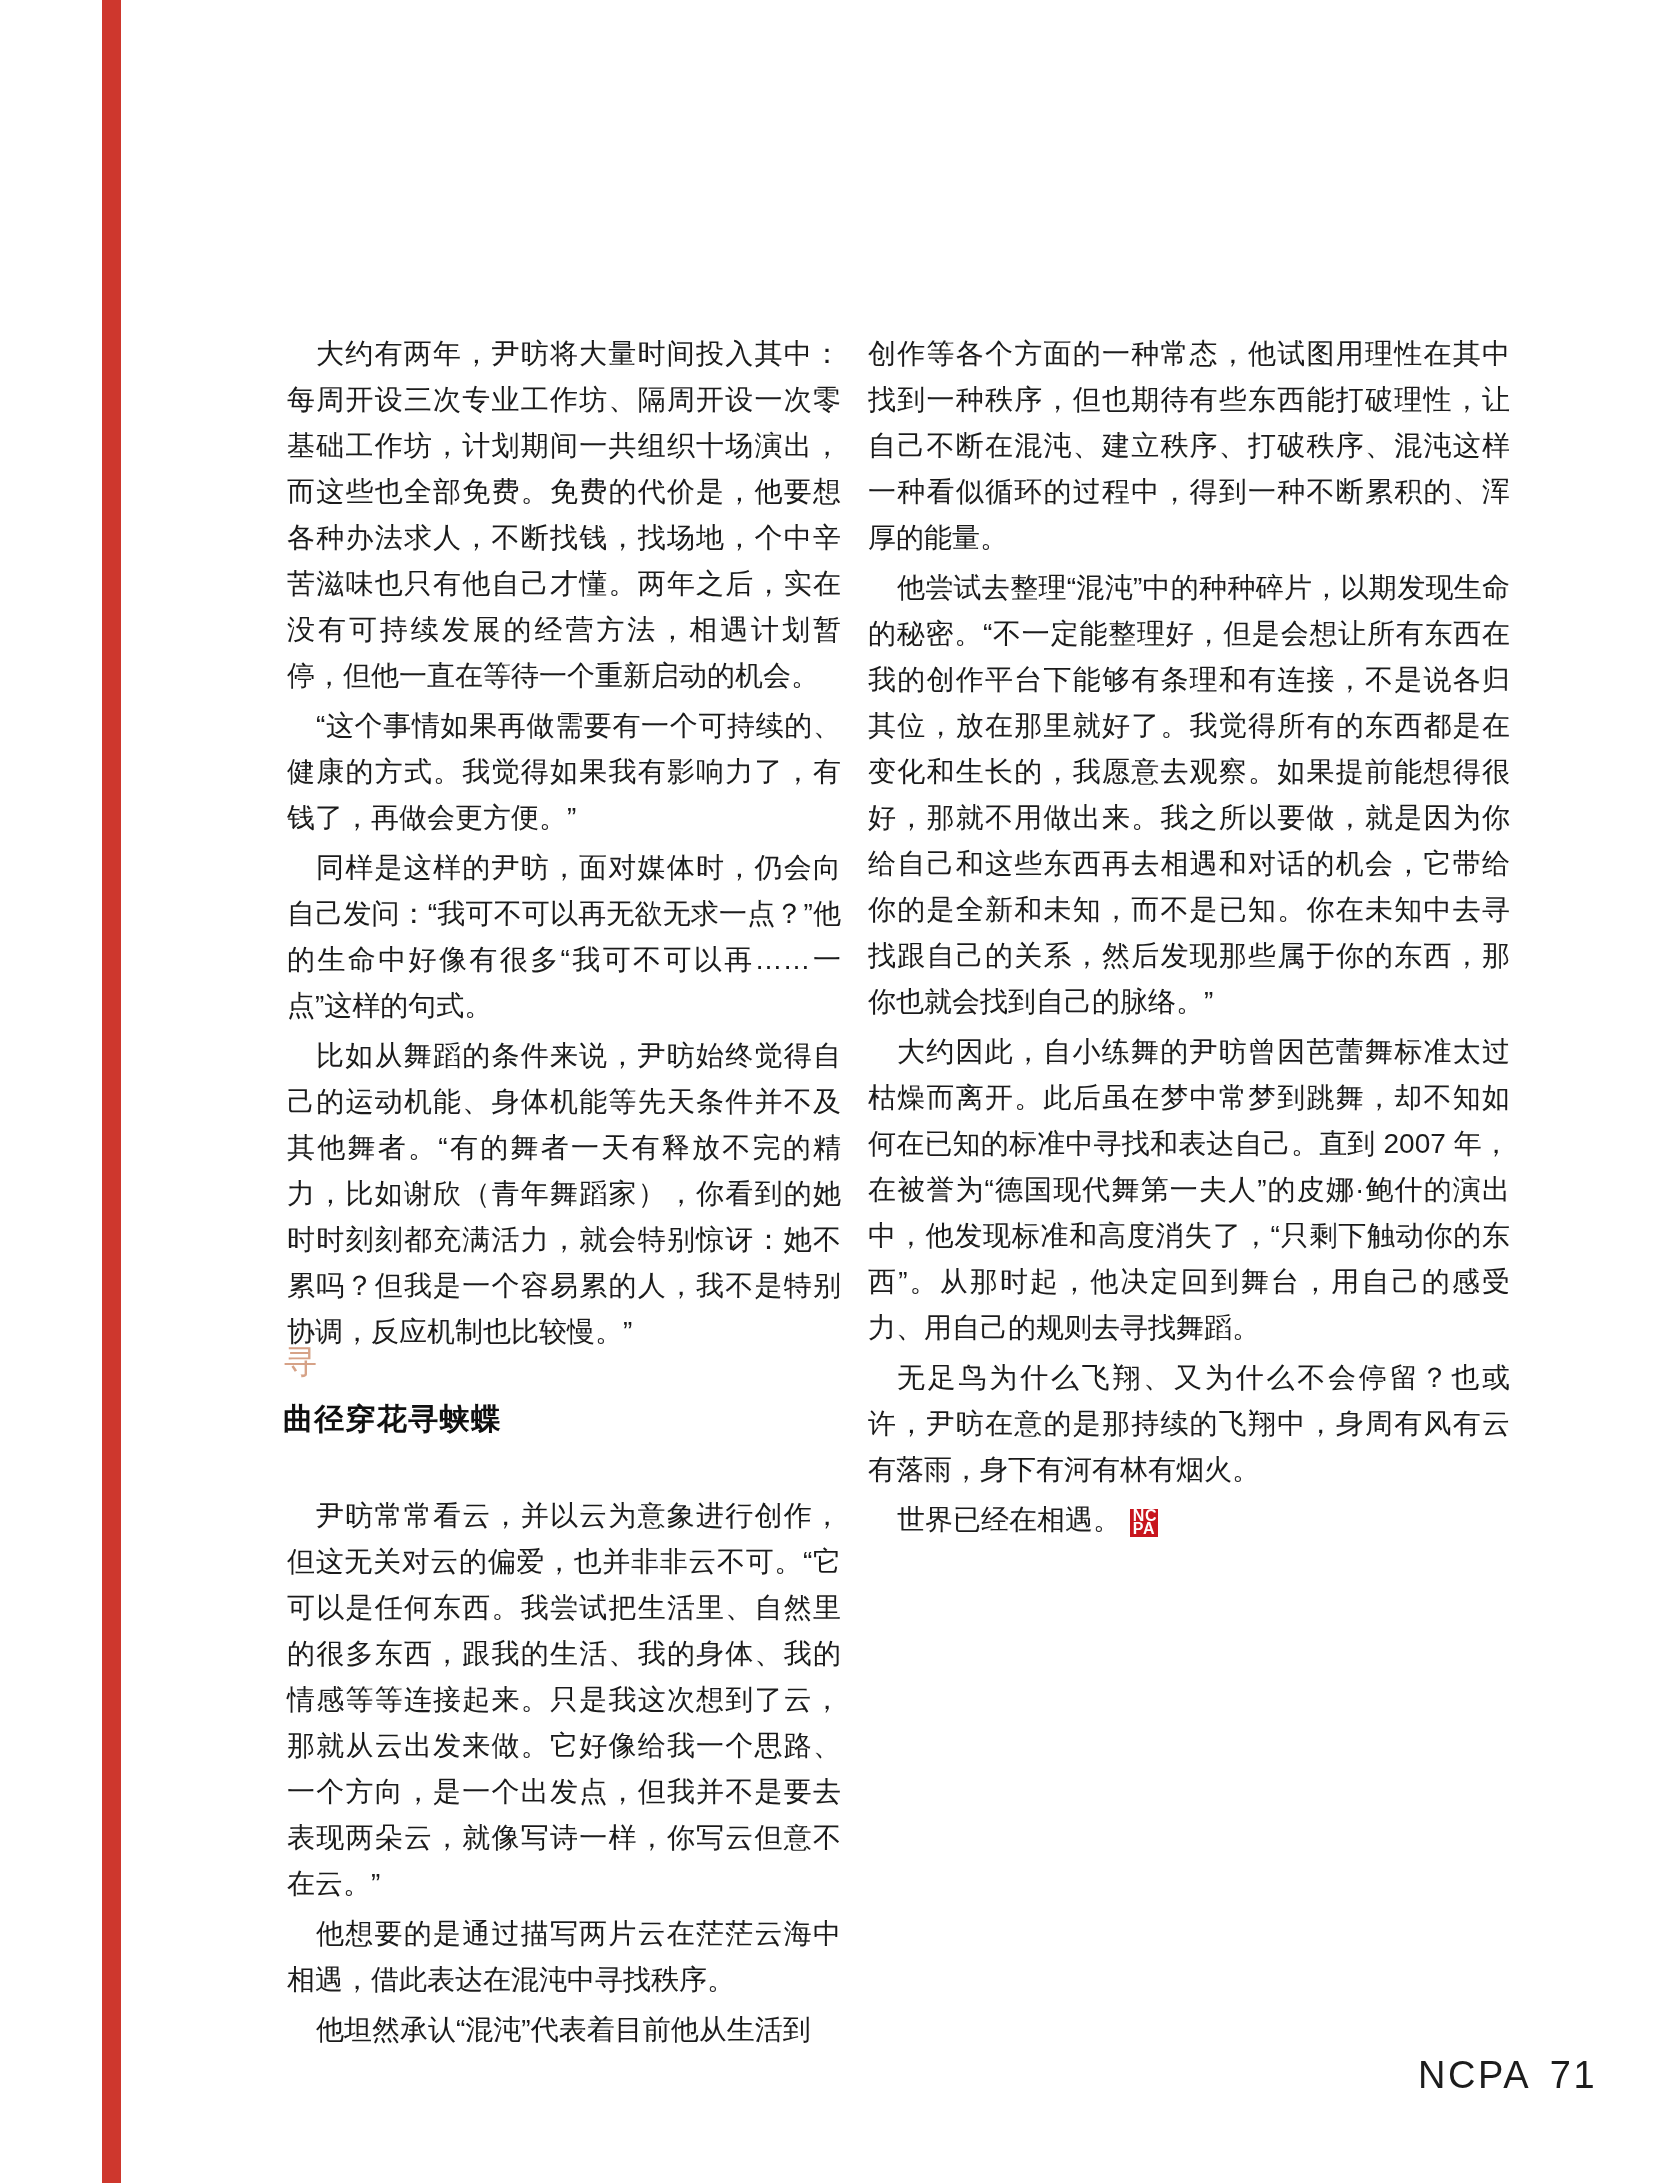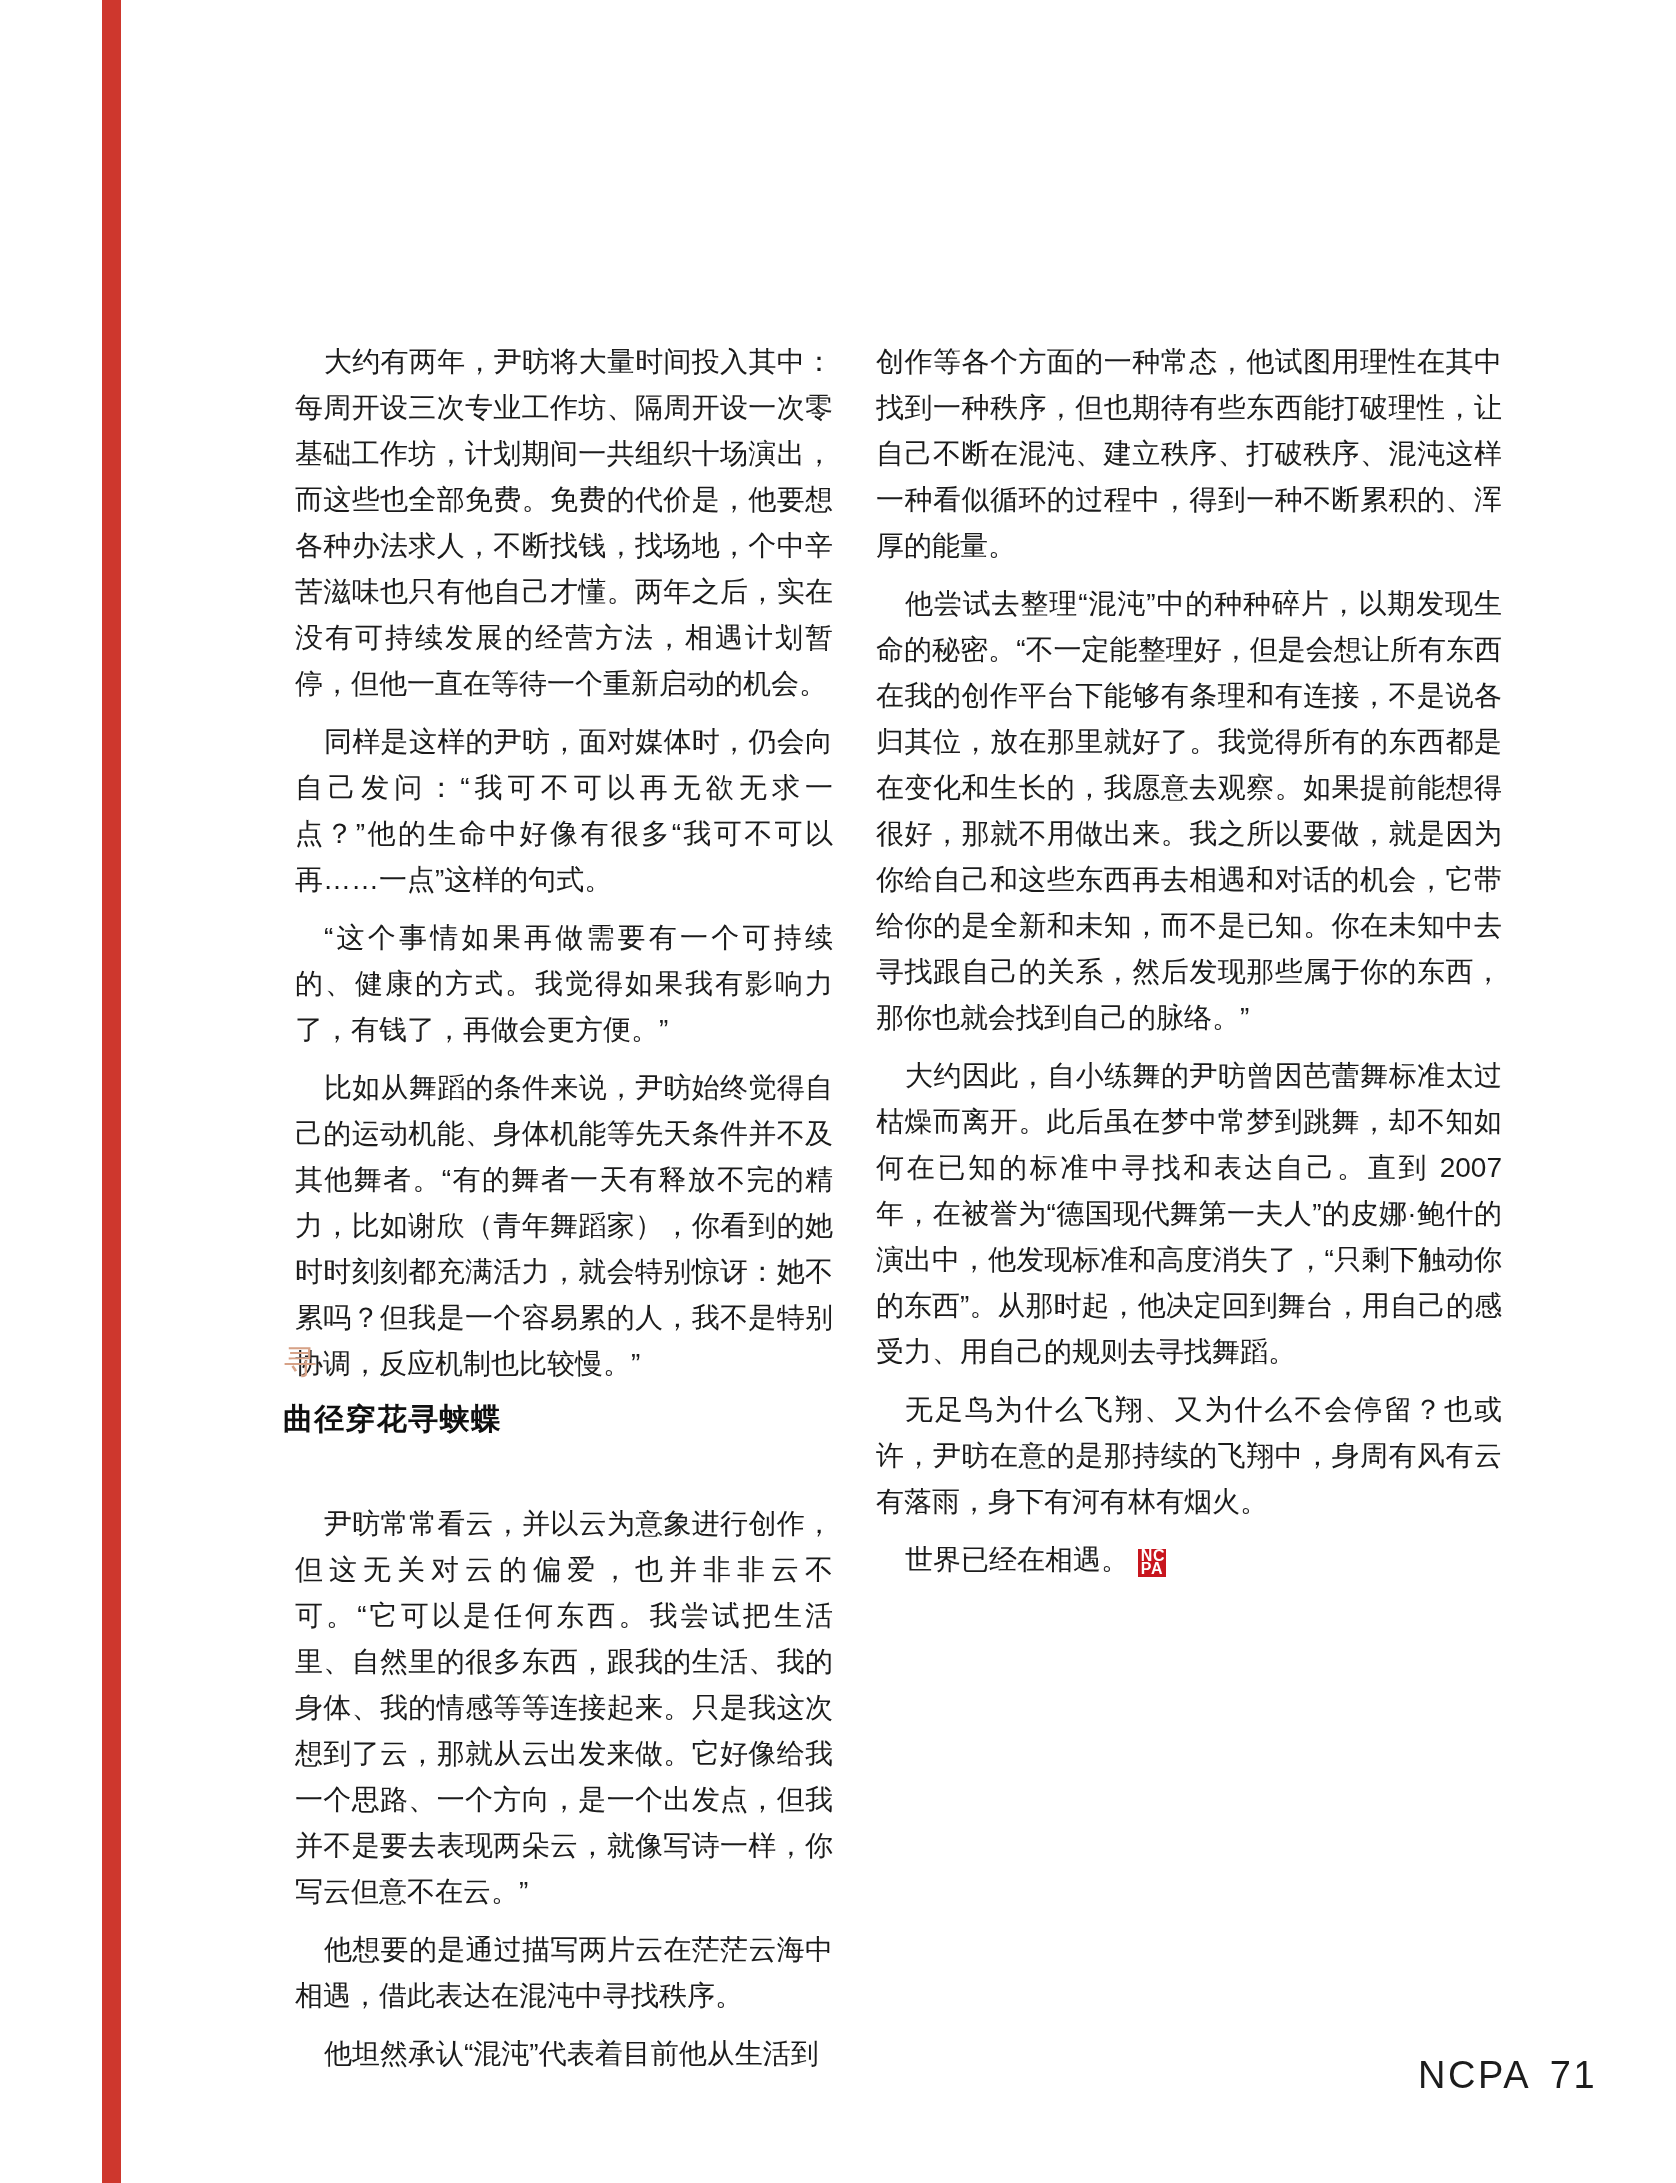--- a/index.html
+++ b/index.html
@@ -23,21 +23,21 @@
   .col {
     position: absolute;
     font-size: 28px;
     line-height: 46px;
     text-align: justify;
     color: #1b1b1b;
   }
   .col-left-top    { left: 283px;  top: 327px;  width: 562px; }
   .col-left-bottom { left: 283px;  top: 1489px; width: 562px; }
   .col-right       { left: 864px; top: 327px;  width: 650px; }
-  p.para { margin: 12px; padding: 0; }
+  p.para { margin: 4px; padding: 0; }
   p.indent { text-indent: 29px; }
   .section-marker {
     position: absolute;
     left: 284px;
     top: 1343px;
     font-family: "DejaVu Serif", serif;
     font-size: 33px;
     line-height: 37px;
     color: #d6a287;
   }
@@ -93,22 +93,22 @@
 </style>
 </head>
 <body>
 
 <div class="page">
 
   <div class="accent-bar"></div>
 
   <div class="col col-left-top">
     <p class="para indent">大约有两年，尹昉将大量时间投入其中：每周开设三次专业工作坊、隔周开设一次零基础工作坊，计划期间一共组织十场演出，而这些也全部免费。免费的代价是，他要想各种办法求人，不断找钱，找场地，个中辛苦滋味也只有他自己才懂。两年之后，实在没有可持续发展的经营方法，相遇计划暂停，但他一直在等待一个重新启动的机会。</p>
+    <p class="para indent">“这个事情如果再做需要有一个可持续的、健康的方式。我觉得如果我有影响力了，有钱了，再做会更方便。”</p>
     <p class="para indent">同样是这样的尹昉，面对媒体时，仍会向自己发问：“我可不可以再无欲无求一点？”他的生命中好像有很多“我可不可以再……一点”这样的句式。</p>
-    <p class="para indent">“这个事情如果再做需要有一个可持续的、健康的方式。我觉得如果我有影响力了，有钱了，再做会更方便。”</p>
     <p class="para indent">比如从舞蹈的条件来说，尹昉始终觉得自己的运动机能、身体机能等先天条件并不及其他舞者。“有的舞者一天有释放不完的精力，比如谢欣（青年舞蹈家），你看到的她时时刻刻都充满活力，就会特别惊讶：她不累吗？但我是一个容易累的人，我不是特别协调，反应机制也比较慢。”</p>
   </div>
 
   <div class="section-marker">寻</div>
 
   <div class="section-heading">曲径穿花寻蛱蝶</div>
 
   <div class="col col-left-bottom">
     <p class="para indent">尹昉常常看云，并以云为意象进行创作，但这无关对云的偏爱，也并非非云不可。“它可以是任何东西。我尝试把生活里、自然里的很多东西，跟我的生活、我的身体、我的情感等等连接起来。只是我这次想到了云，那就从云出发来做。它好像给我一个思路、一个方向，是一个出发点，但我并不是要去表现两朵云，就像写诗一样，你写云但意不在云。”</p>
     <p class="para indent">他想要的是通过描写两片云在茫茫云海中相遇，借此表达在混沌中寻找秩序。</p>

